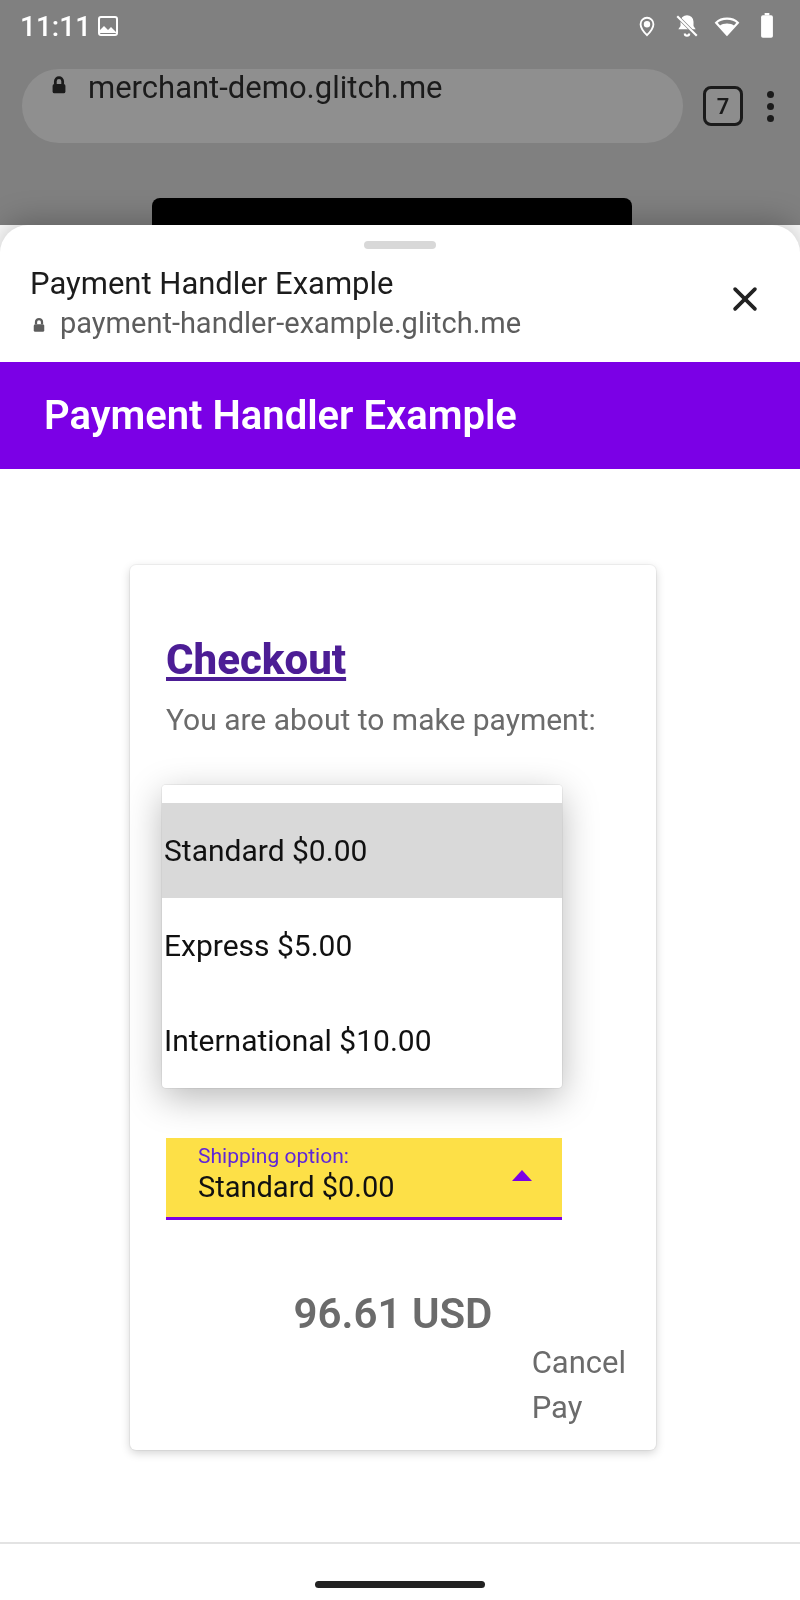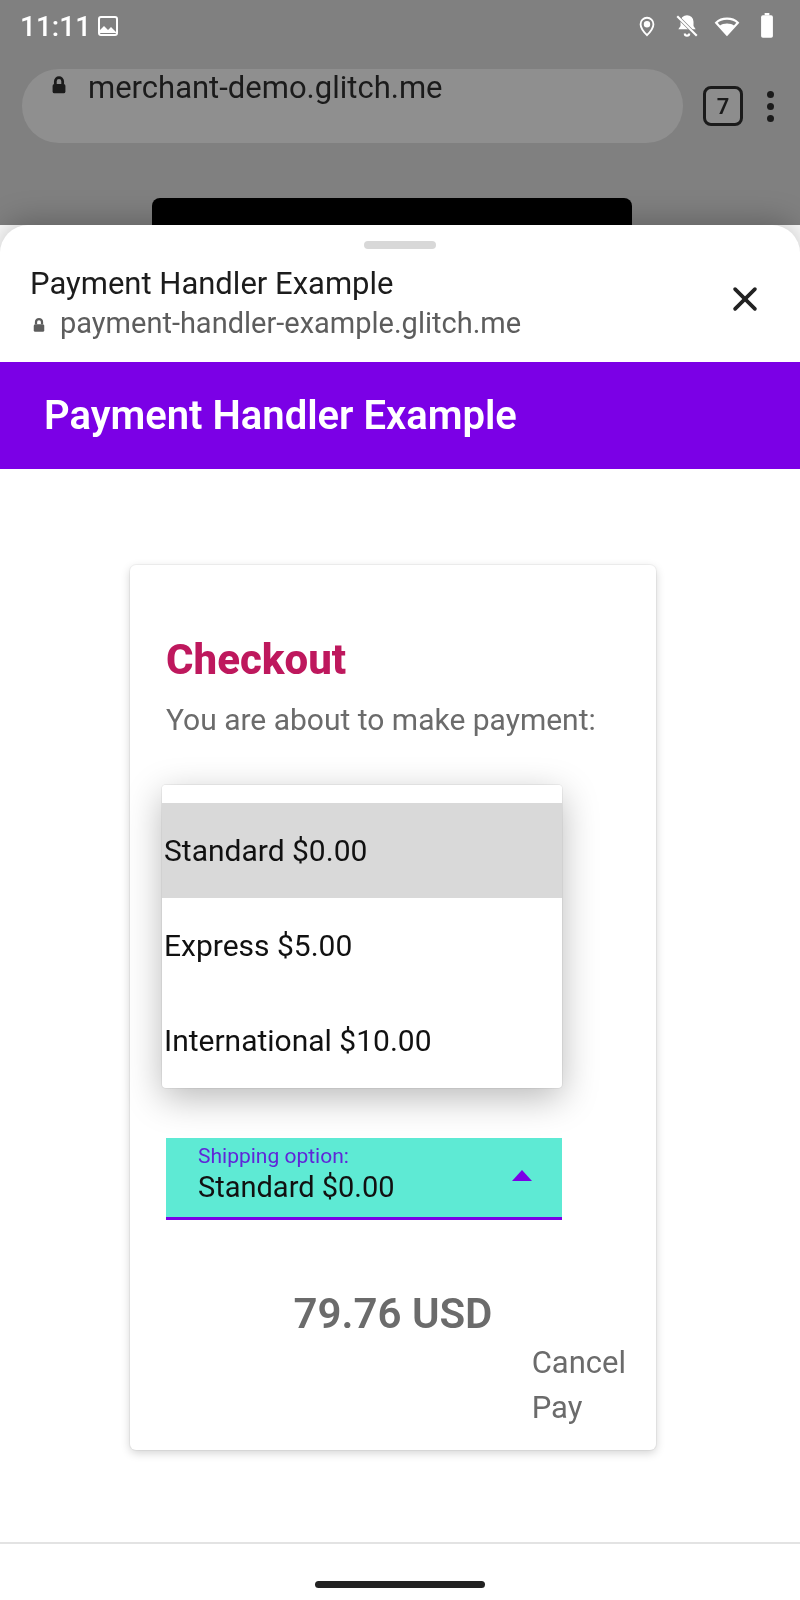--- a/index.html
+++ b/index.html
@@ -69,27 +69,27 @@
     background:#7b00e6; color:#fff; padding:30px 44px; font-size:40px; font-weight:600;
   }
 
   
   .card{
     position:absolute; top:340px; left:130px; width:526px; height:885px;
     background:#fff; border-radius:6px;
     box-shadow: 0 3px 10px rgba(0,0,0,.18), 0 0 0 1px rgba(0,0,0,.04);
     padding:70px 36px 30px;
   }
-  .card-title{ font-size:42px; font-weight:800; color:#be185d; }
+  .card-title{ font-size:42px; font-weight:800; color:#4c1d95;text-decoration:underline; }
   .card-sub{ font-size:30px; color:#6b6b6b; margin-top:18px; }
 
   
   .select-field{
     position:absolute; bottom:230px; left:36px; width:396px; height:82px;
-    background:#5eead4; border-bottom:3px solid #7b00e6;
+    background:#fde047; border-bottom:3px solid #7b00e6;
     padding:6px 14px 0 32px;
   }
   .select-label{ font-size:21px; color:#6026d8; }
   .select-value{ font-size:29px; color:#111; margin-top:2px;}
   .select-arrow{
     position:absolute; right:30px; top:32px; width:0;height:0;
     border-left:10px solid transparent; border-right:10px solid transparent;
     border-bottom:11px solid #7b00e6;
   }
 
@@ -224,21 +224,21 @@
   <div class="card">
     <div class="card-title">Checkout</div>
     <div class="card-sub">You are about to make payment:</div>
 
     <div class="select-field">
       <div class="select-label">Shipping option:</div>
       <div class="select-value">Standard $0.00</div>
       <div class="select-arrow"></div>
     </div>
 
-    <div class="total">79.76 USD</div>
+    <div class="total">96.61 USD</div>
 
     <div class="actions">
       <span>Cancel</span>
       <span>Pay</span>
     </div>
   </div>
 
   <div class="dropdown">
     <div class="dd-toppad"></div>
     <div class="dd-item selected">

